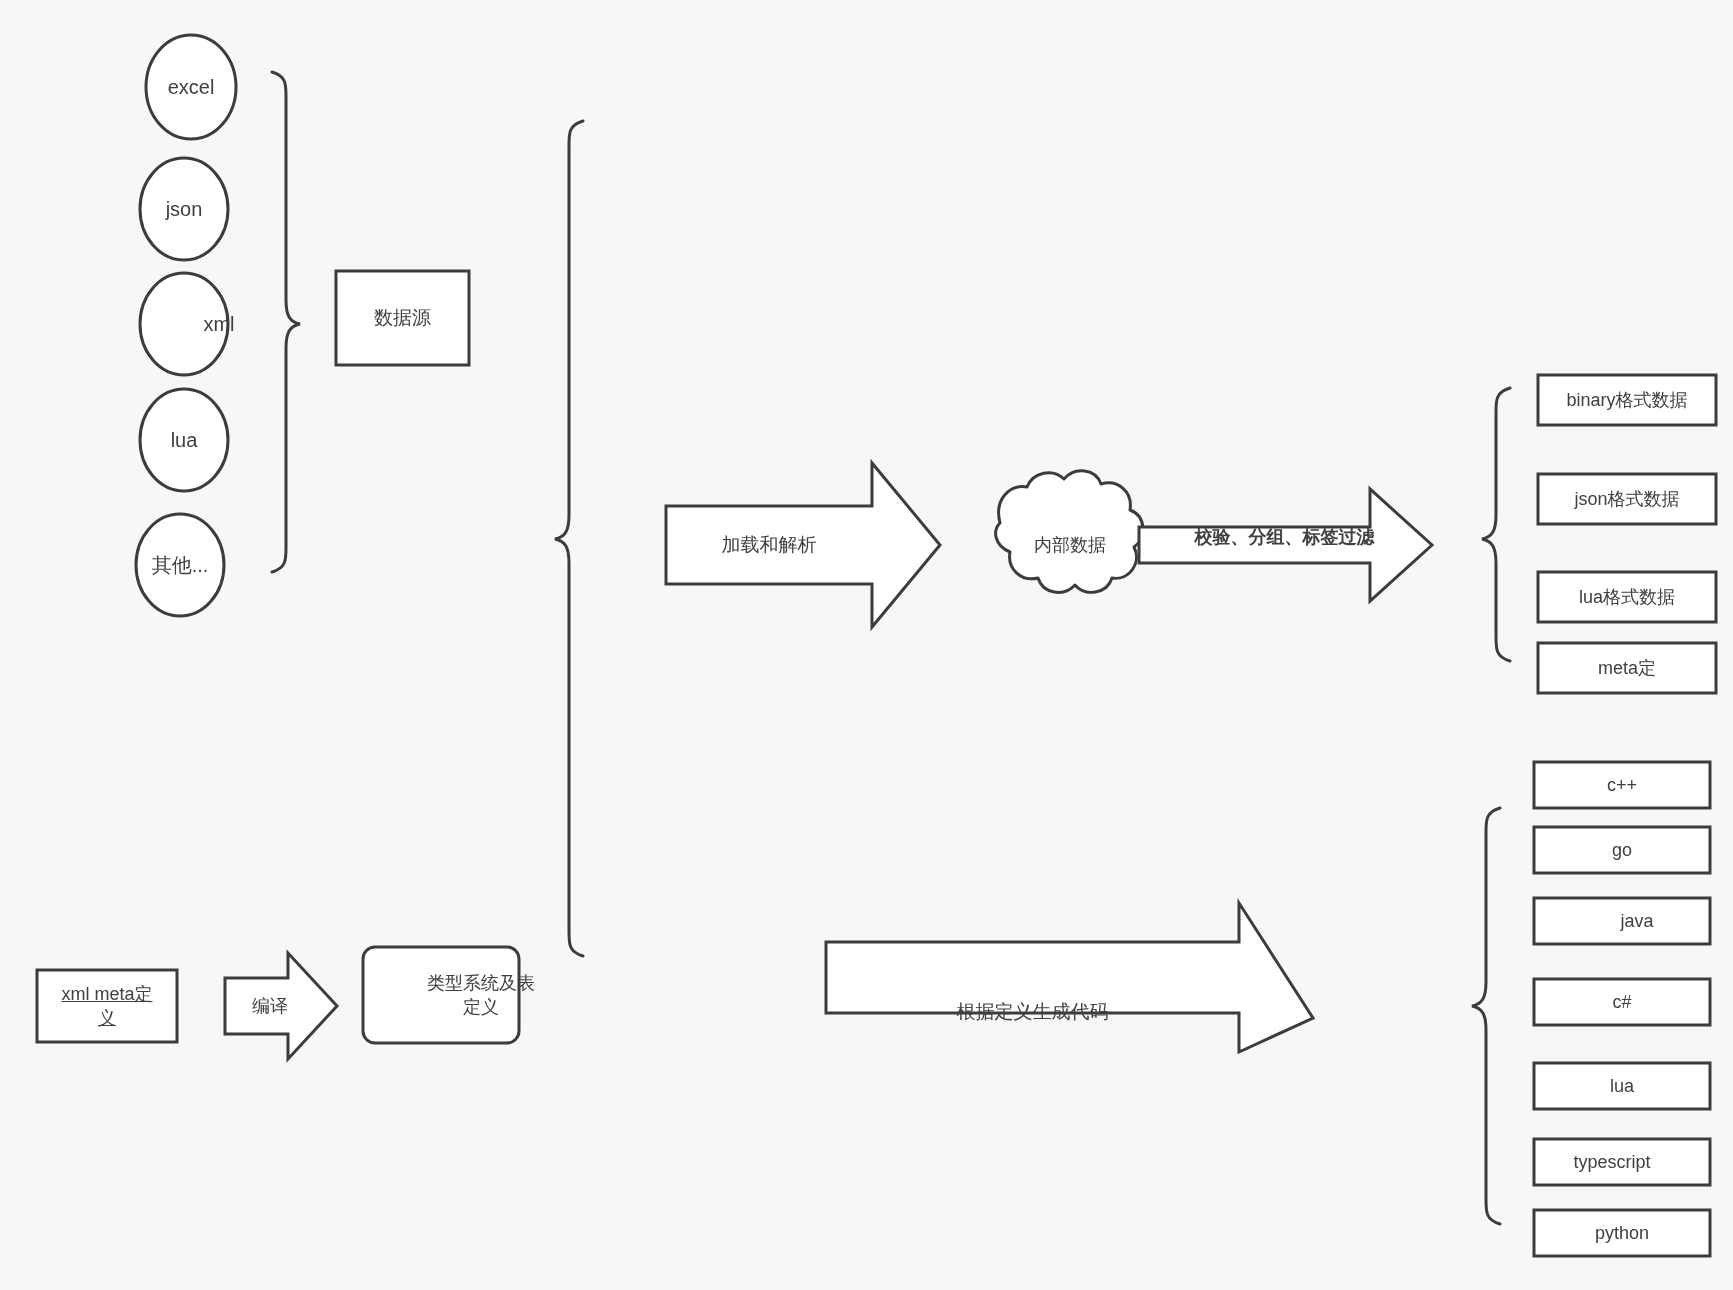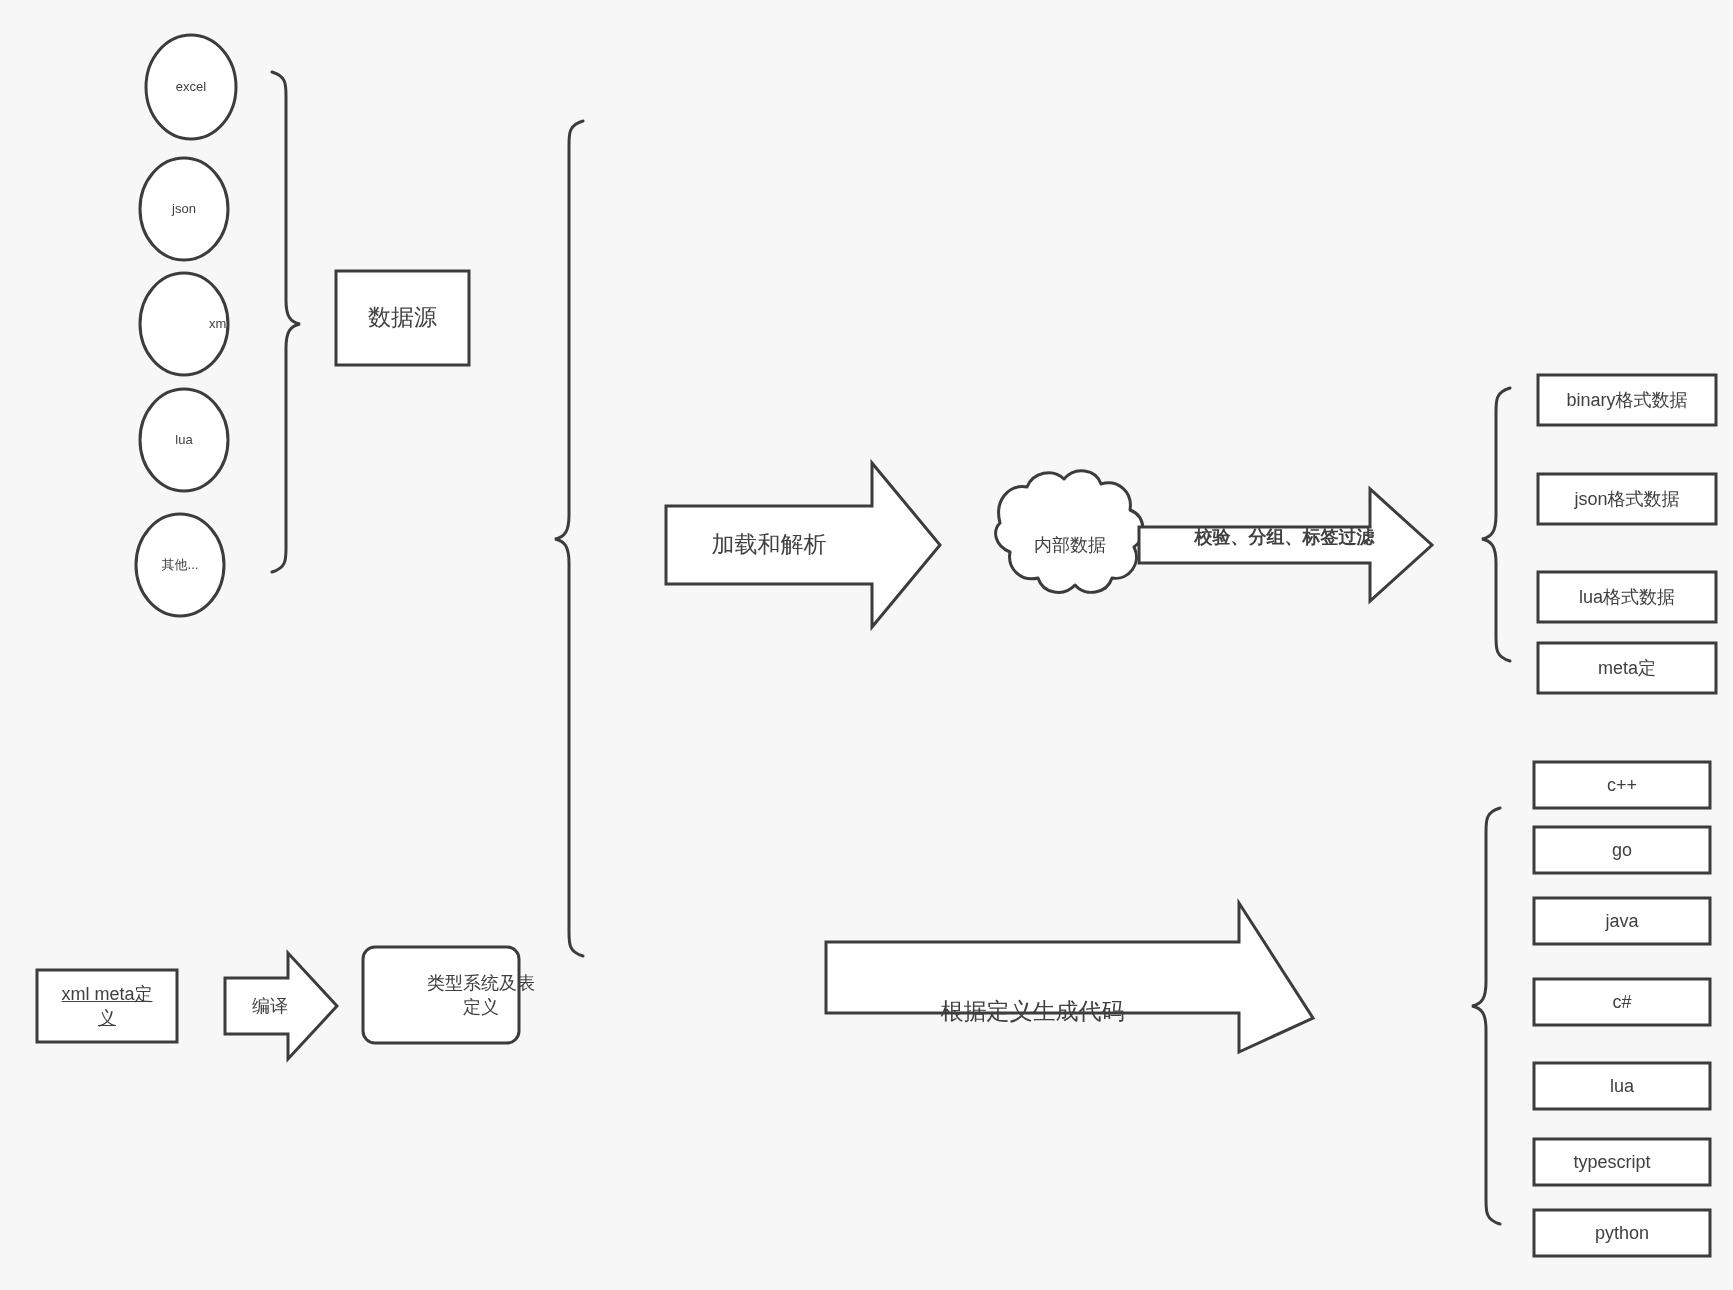--- a/index.html
+++ b/index.html
@@ -21,27 +21,27 @@
     width: 1733px;
     height: 1290px;
   }
   .lbl {
     position: absolute;
     display: flex;
     align-items: center;
     justify-content: center;
     text-align: center;
     color: #404040;
-    font-size: 23px;
+    font-size: 19px;
     line-height: 1.35;
     pointer-events: none;
     white-space: pre-line;
   }
   .lbl.sm { font-size: 18px; }
-  .lbl.circ { font-size: 13px; }
+  .lbl.circ { font-size: 20px; }
 </style>
 </head>
 <body>
 
 <svg id="canvas" viewBox="0 0 1733 1290" xmlns="http://www.w3.org/2000/svg">
   <rect x="0" y="0" width="1733" height="1290" fill="#f7f7f7"></rect>
 
   <g>
     <ellipse cx="191" cy="87" rx="45" ry="52" fill="#ffffff" stroke="#3c3c3c" stroke-width="3"></ellipse>
   </g>
@@ -173,17 +173,17 @@
 <div class="lbl sm" style="left:1538px;top:643px;width:178px;height:50px;">meta定</div>
 
 <div class="lbl sm" style="left:37px;top:970px;width:140px;height:72px;text-decoration:underline;">xml meta定
 义</div>
 <div class="lbl sm" style="left:225px;top:978px;width:90px;height:56px;">编译</div>
 <div class="lbl sm" style="left:363px;top:947px;width:156px;height:96px;padding-left:40px;">类型系统及表
 定义</div>
 
 <div class="lbl sm" style="left:1534px;top:762px;width:176px;height:46px;">c++</div>
 <div class="lbl sm" style="left:1534px;top:827px;width:176px;height:46px;">go</div>
-<div class="lbl sm" style="left:1534px;top:898px;width:176px;height:46px;">java</div>
+<div class="lbl sm" style="left:1534px;top:898px;width:176px;height:46px;padding-left:15px;">java</div>
 <div class="lbl sm" style="left:1534px;top:979px;width:176px;height:46px;">c#</div>
 <div class="lbl sm" style="left:1534px;top:1063px;width:176px;height:46px;">lua</div>
 <div class="lbl sm" style="left:1534px;top:1139px;width:156px;height:46px;">typescript</div>
 <div class="lbl sm" style="left:1534px;top:1210px;width:176px;height:46px;">python</div>
 
 </body></html>

